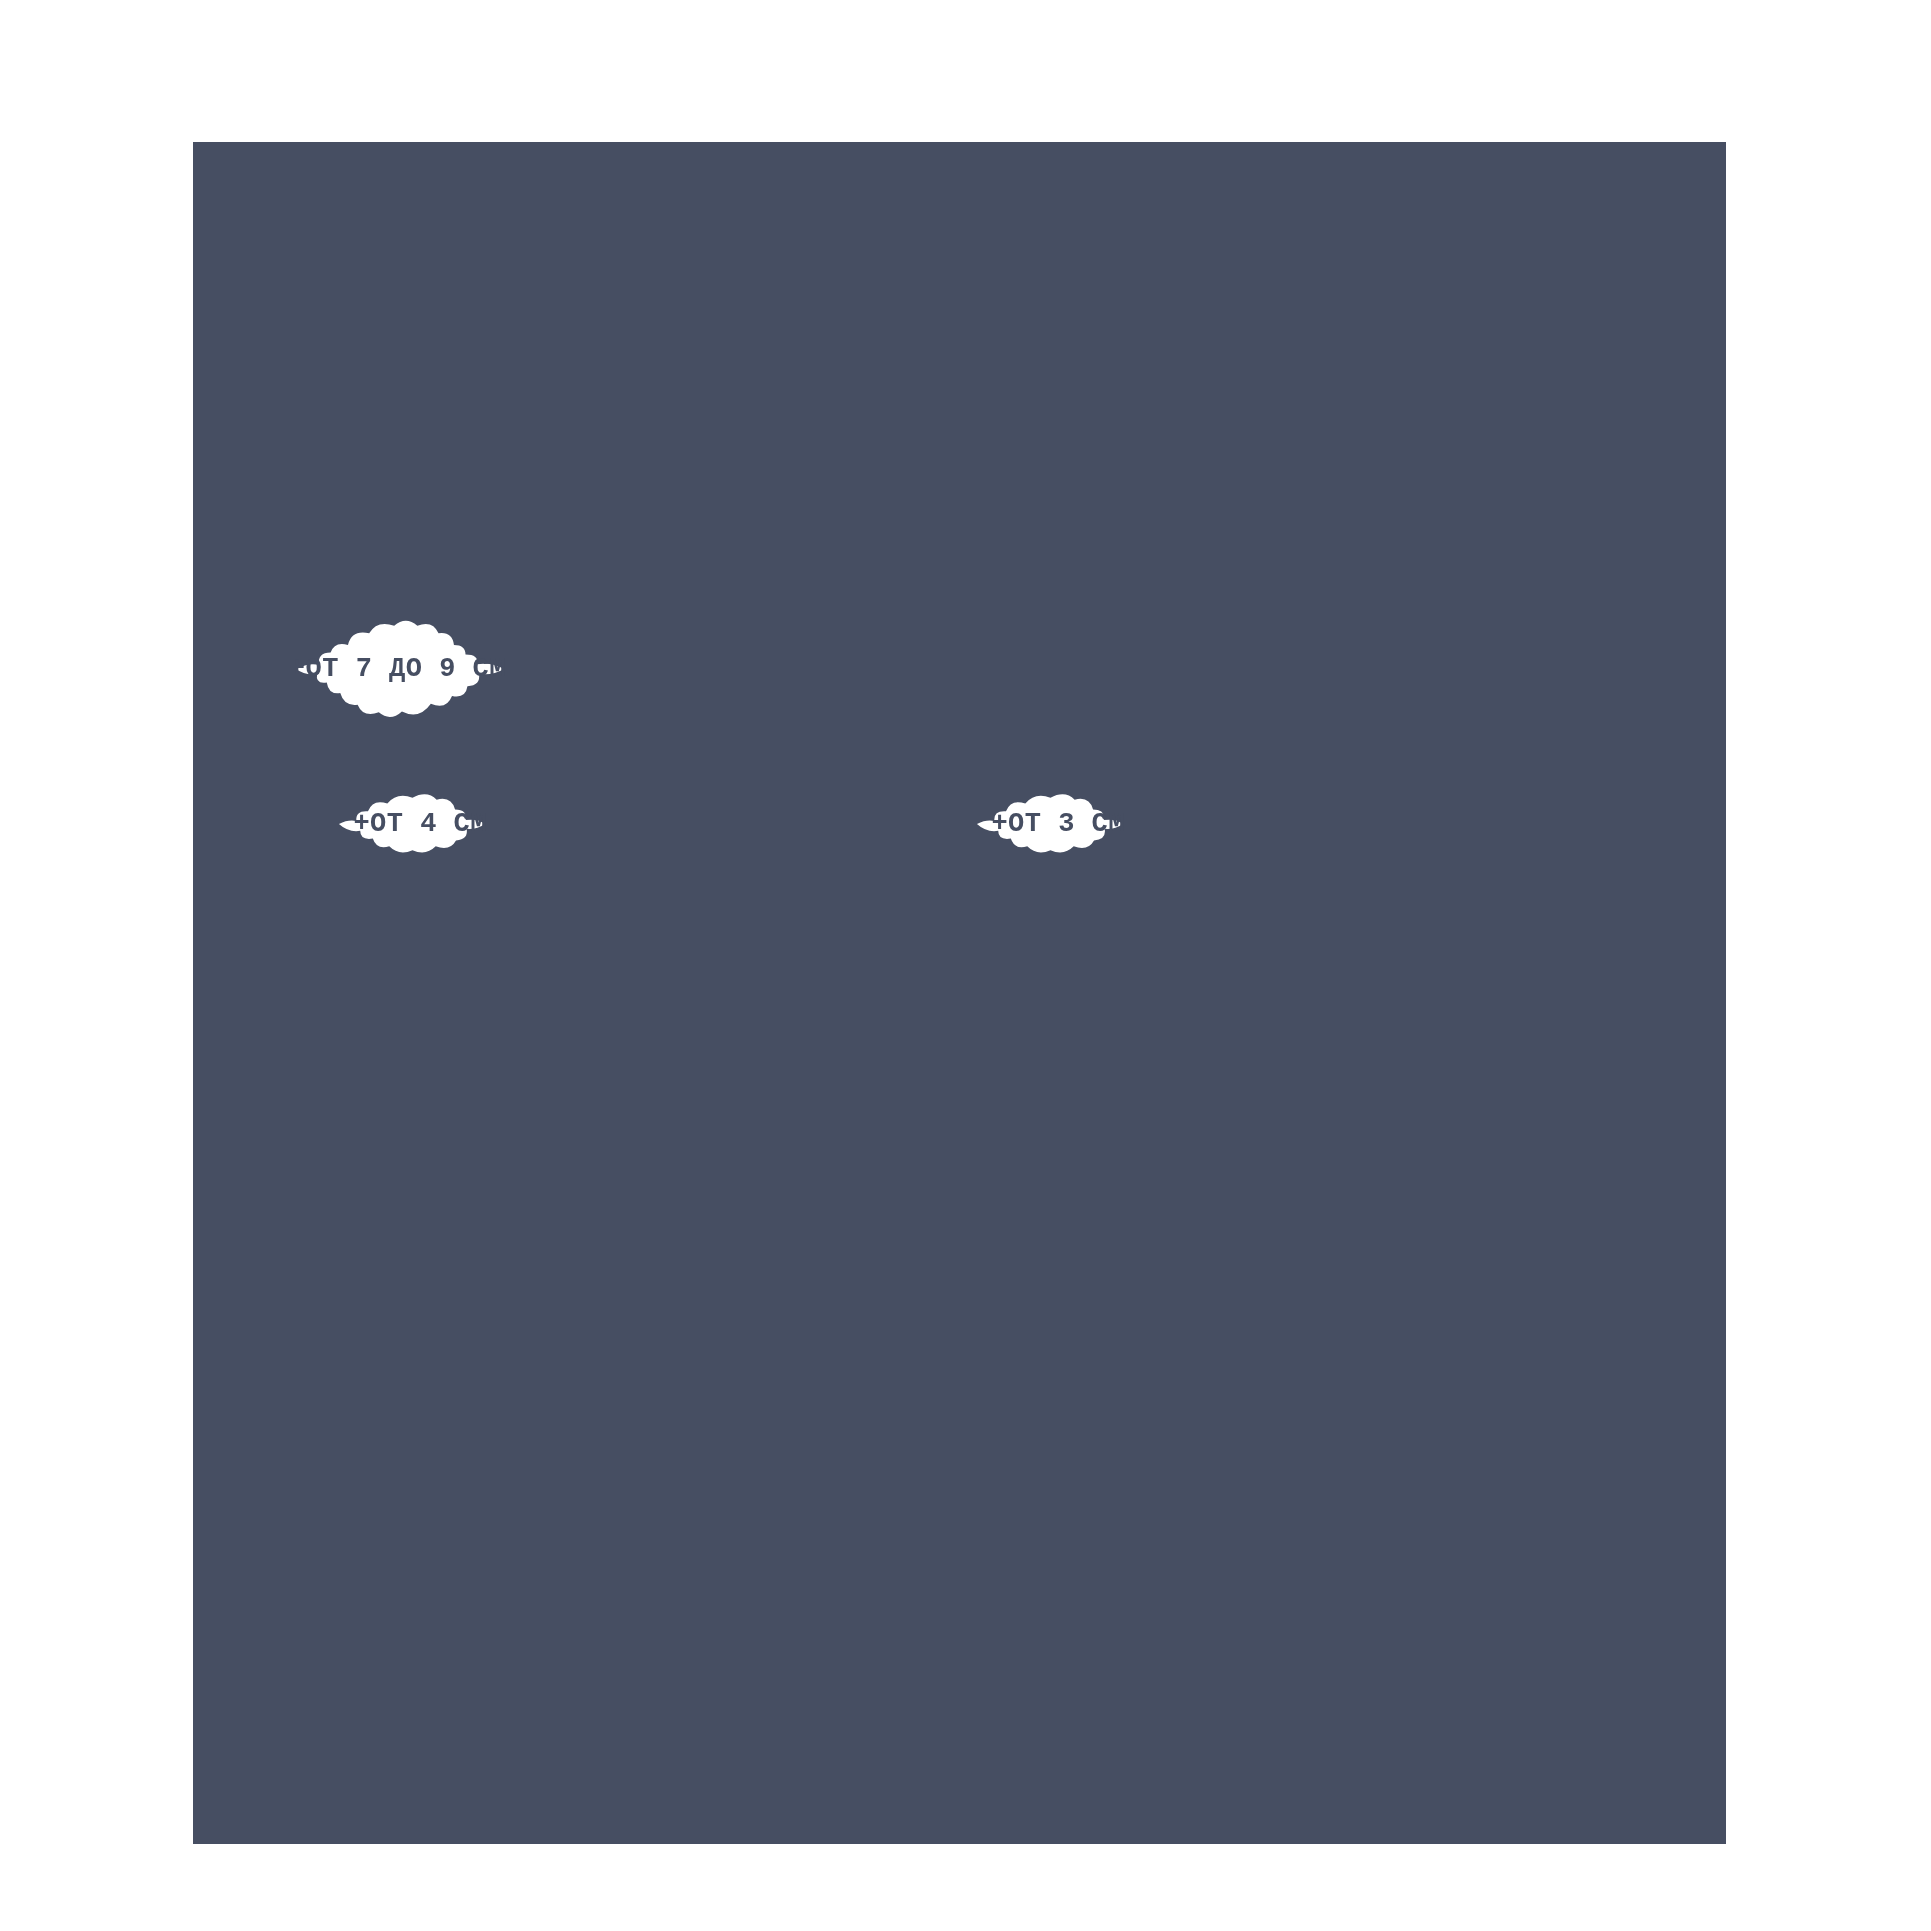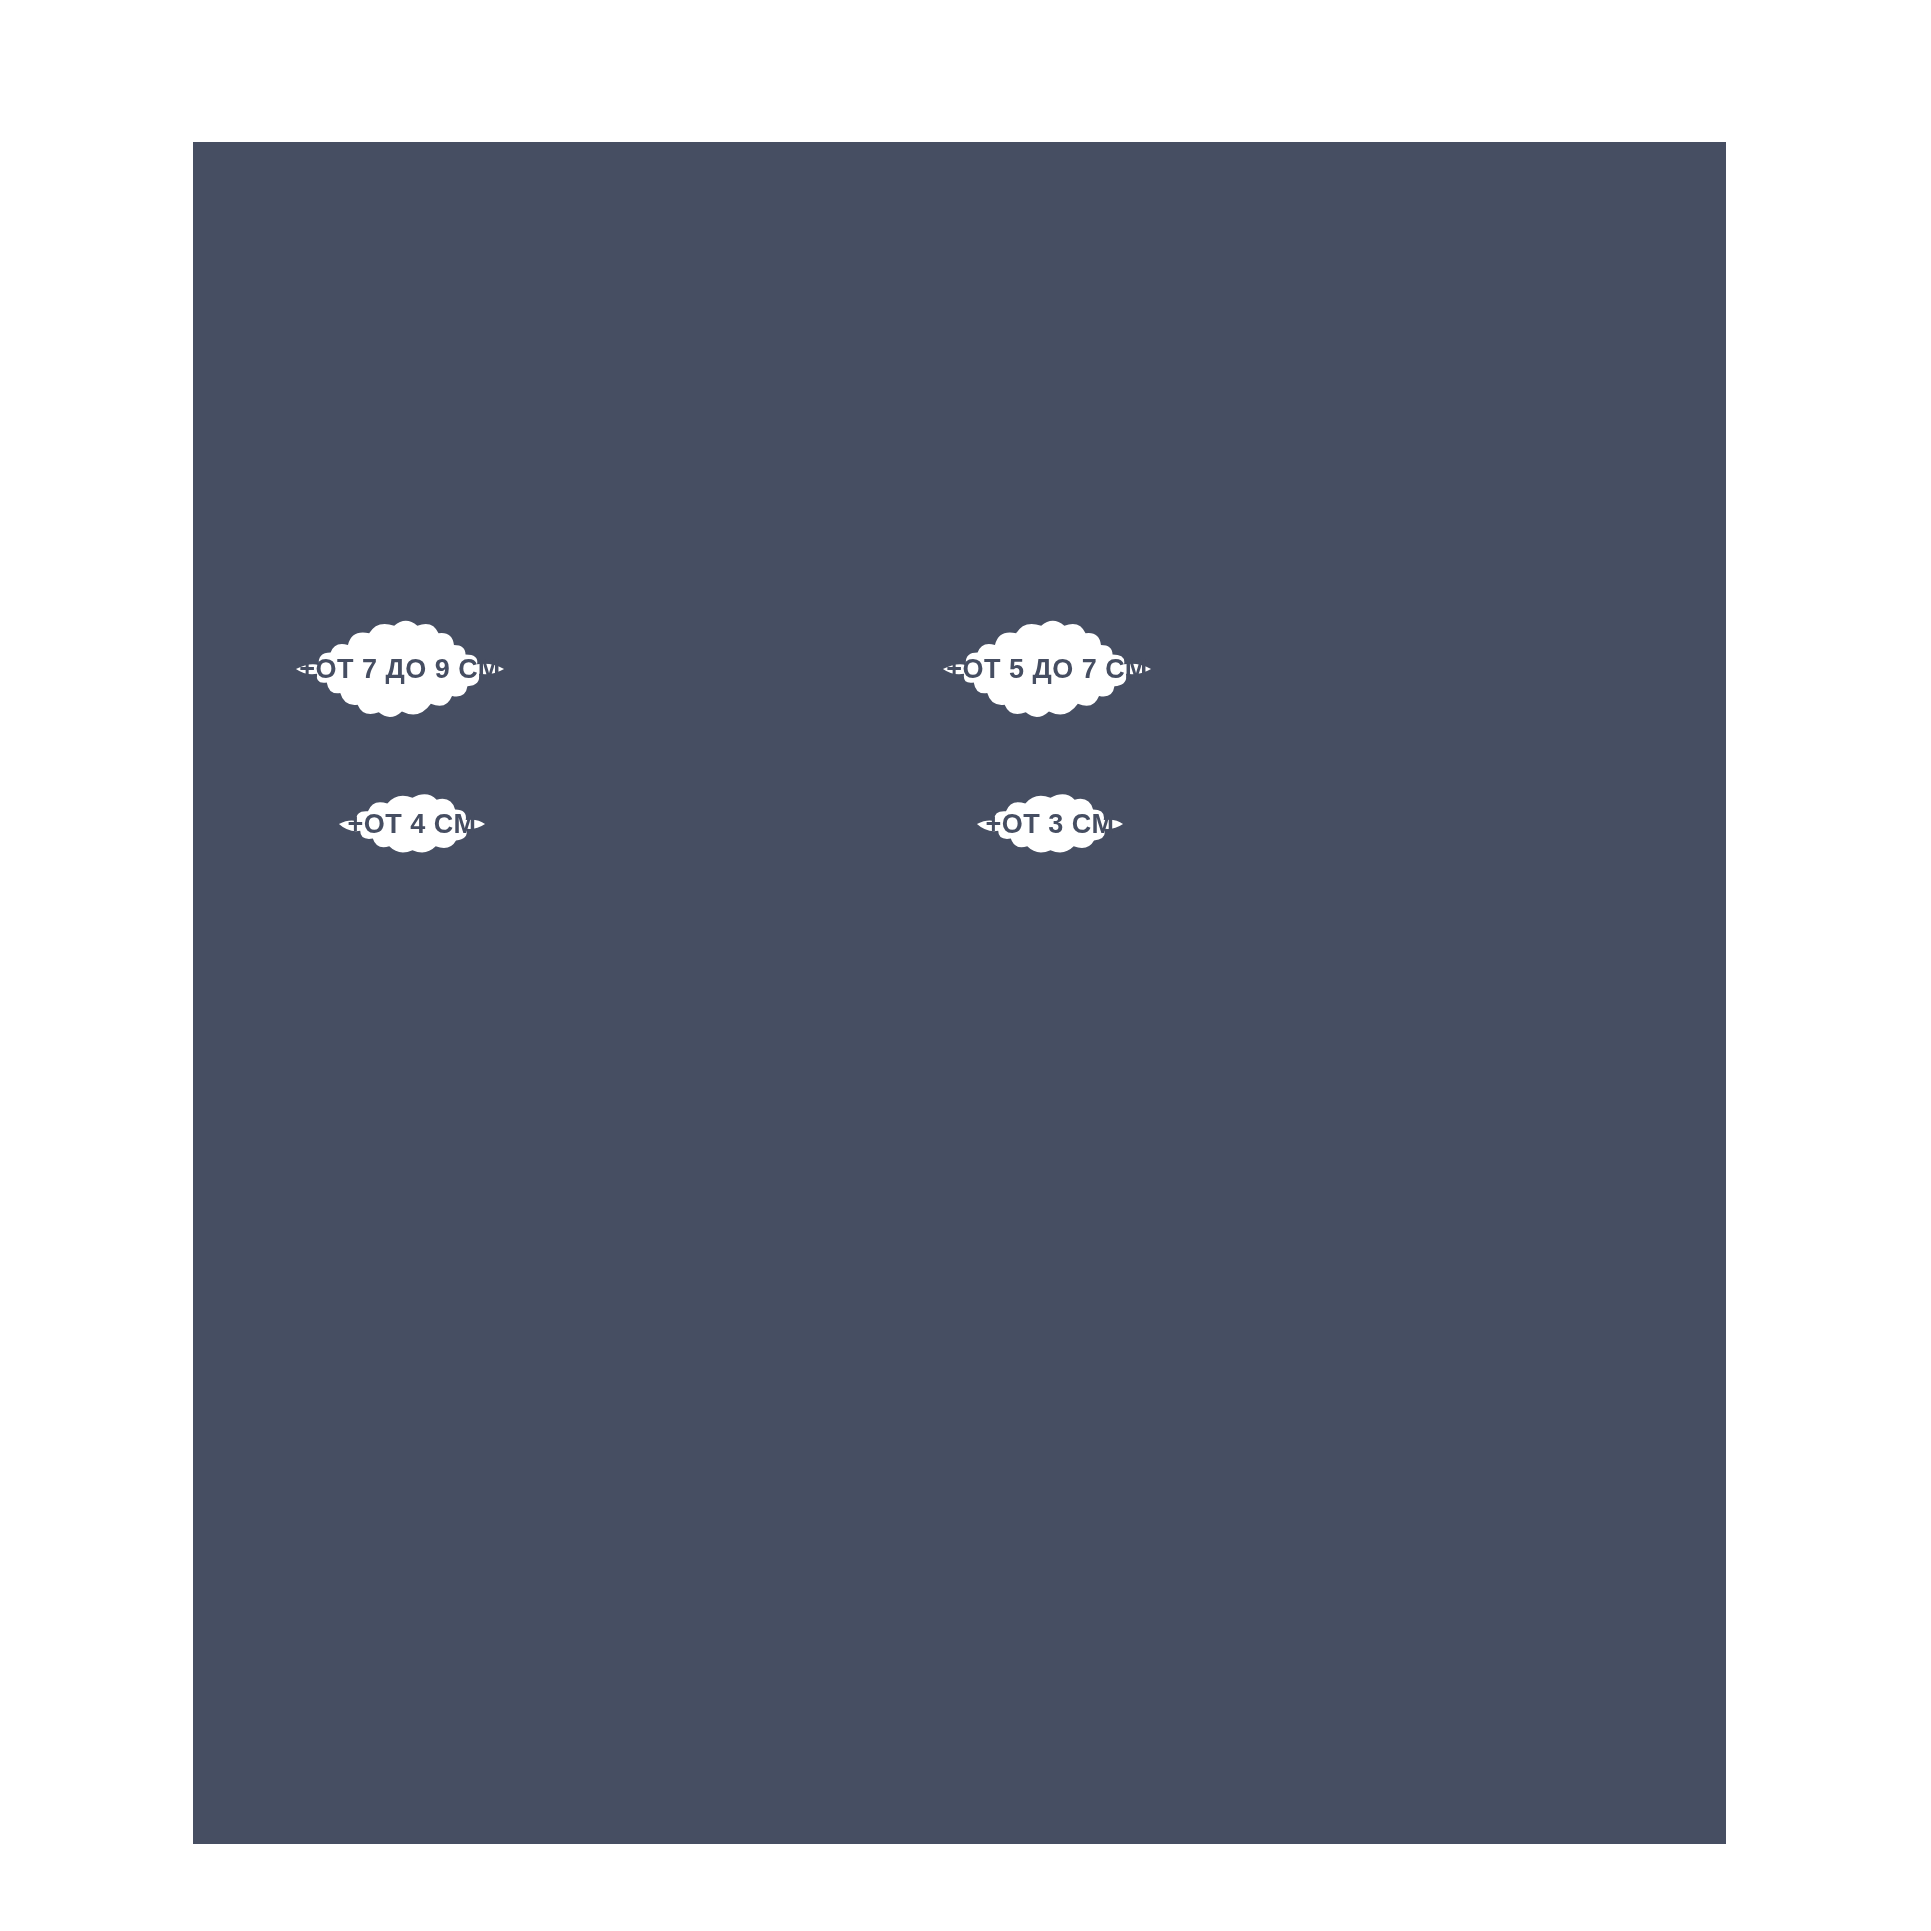--- a/index.html
+++ b/index.html
@@ -20,21 +20,22 @@
     left: 193px;
     top: 142px;
     width: 1533px;
     height: 1702px;
     background: #464e62;
   }
   .blob {
     position: absolute;
     display: flex;
     align-items: center;
-    justify-content: center;
+    justify-content: flex-end;
+    font-family: Liberation Mono, monospace;
   }
   .blob svg {
     position: absolute;
     left: 0;
     top: 0;
     width: 100%;
     height: 100%;
   }
   .blob-large {
     width: 212px;
@@ -67,26 +68,20 @@
 
   <div class="panel"></div>
 
   <div class="blob blob-large pos-1">
     <svg viewBox="0 0 220 110" preserveAspectRatio="none">
       <path fill="#ffffff" d="M2 55 Q16 48 26 51 Q24 38 38 38 Q42 26 56 30 Q60 14 78 18 Q86 4 104 10 Q116 0 128 10 Q144 4 150 18 Q164 16 166 30 Q178 30 178 40 Q192 40 190 50 Q206 48 218 55 Q206 62 192 60 Q194 72 180 73 Q178 86 164 83 Q158 98 142 91 Q130 108 112 99 Q100 110 88 100 Q72 106 66 92 Q52 94 48 80 Q36 82 34 69 Q22 71 24 60 Q12 62 2 55 Z"></path>
     </svg>
     <span class="blob-text">+ОТ 7 ДО 9 СМ</span>
   </div>
 
-  <div class="blob blob-large pos-2">
-    <svg viewBox="0 0 220 110" preserveAspectRatio="none">
-      <path fill="#ffffff" d="M2 55 Q16 48 26 51 Q24 38 38 38 Q42 26 56 30 Q60 14 78 18 Q86 4 104 10 Q116 0 128 10 Q144 4 150 18 Q164 16 166 30 Q178 30 178 40 Q192 40 190 50 Q206 48 218 55 Q206 62 192 60 Q194 72 180 73 Q178 86 164 83 Q158 98 142 91 Q130 108 112 99 Q100 110 88 100 Q72 106 66 92 Q52 94 48 80 Q36 82 34 69 Q22 71 24 60 Q12 62 2 55 Z"></path>
-    </svg>
-    <span class="blob-text">+ОТ 5 ДО 7 СМ</span>
-  </div>
 
   <div class="blob blob-small pos-3">
     <svg viewBox="0 0 155 72" preserveAspectRatio="none">
       <path fill="#ffffff" d="M2 36 Q12 31 20 33 Q19 22 32 23 Q37 10 52 15 Q62 3 78 9 Q93 1 103 11 Q118 7 122 21 Q135 21 133 32 Q145 30 153 36 Q144 42 134 41 Q136 52 123 53 Q117 64 102 59 Q92 69 78 63 Q64 69 54 59 Q41 63 37 51 Q24 53 24 43 Q12 45 2 36 Z"></path>
     </svg>
     <span class="blob-text">+ОТ 4 СМ</span>
   </div>
 
   <div class="blob blob-small pos-4">
     <svg viewBox="0 0 155 72" preserveAspectRatio="none">

